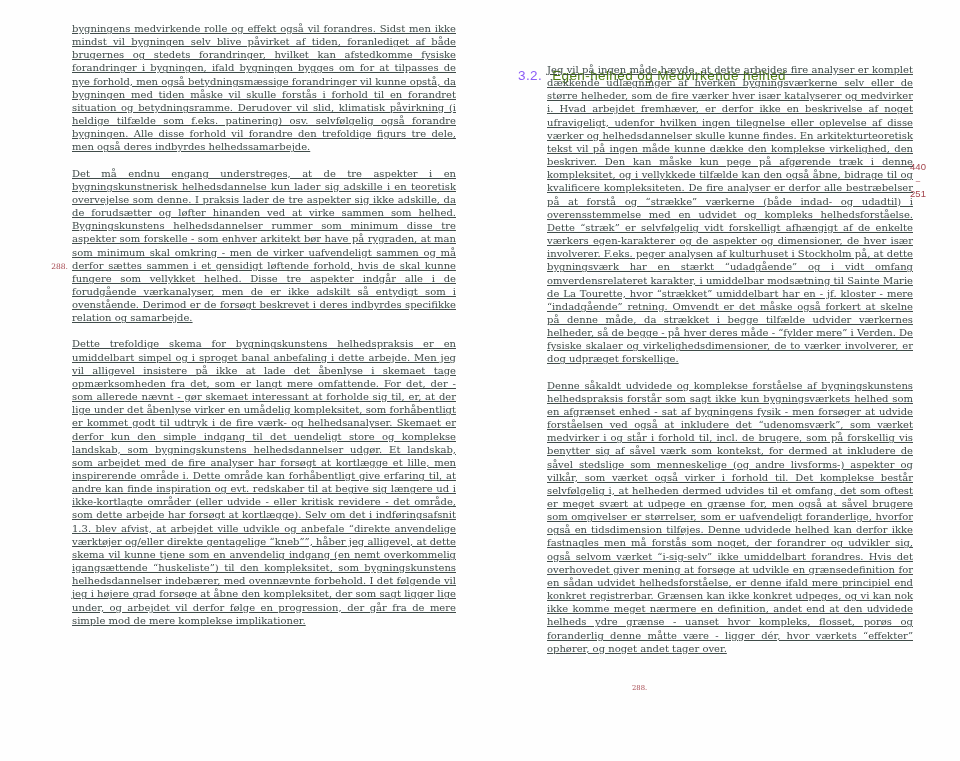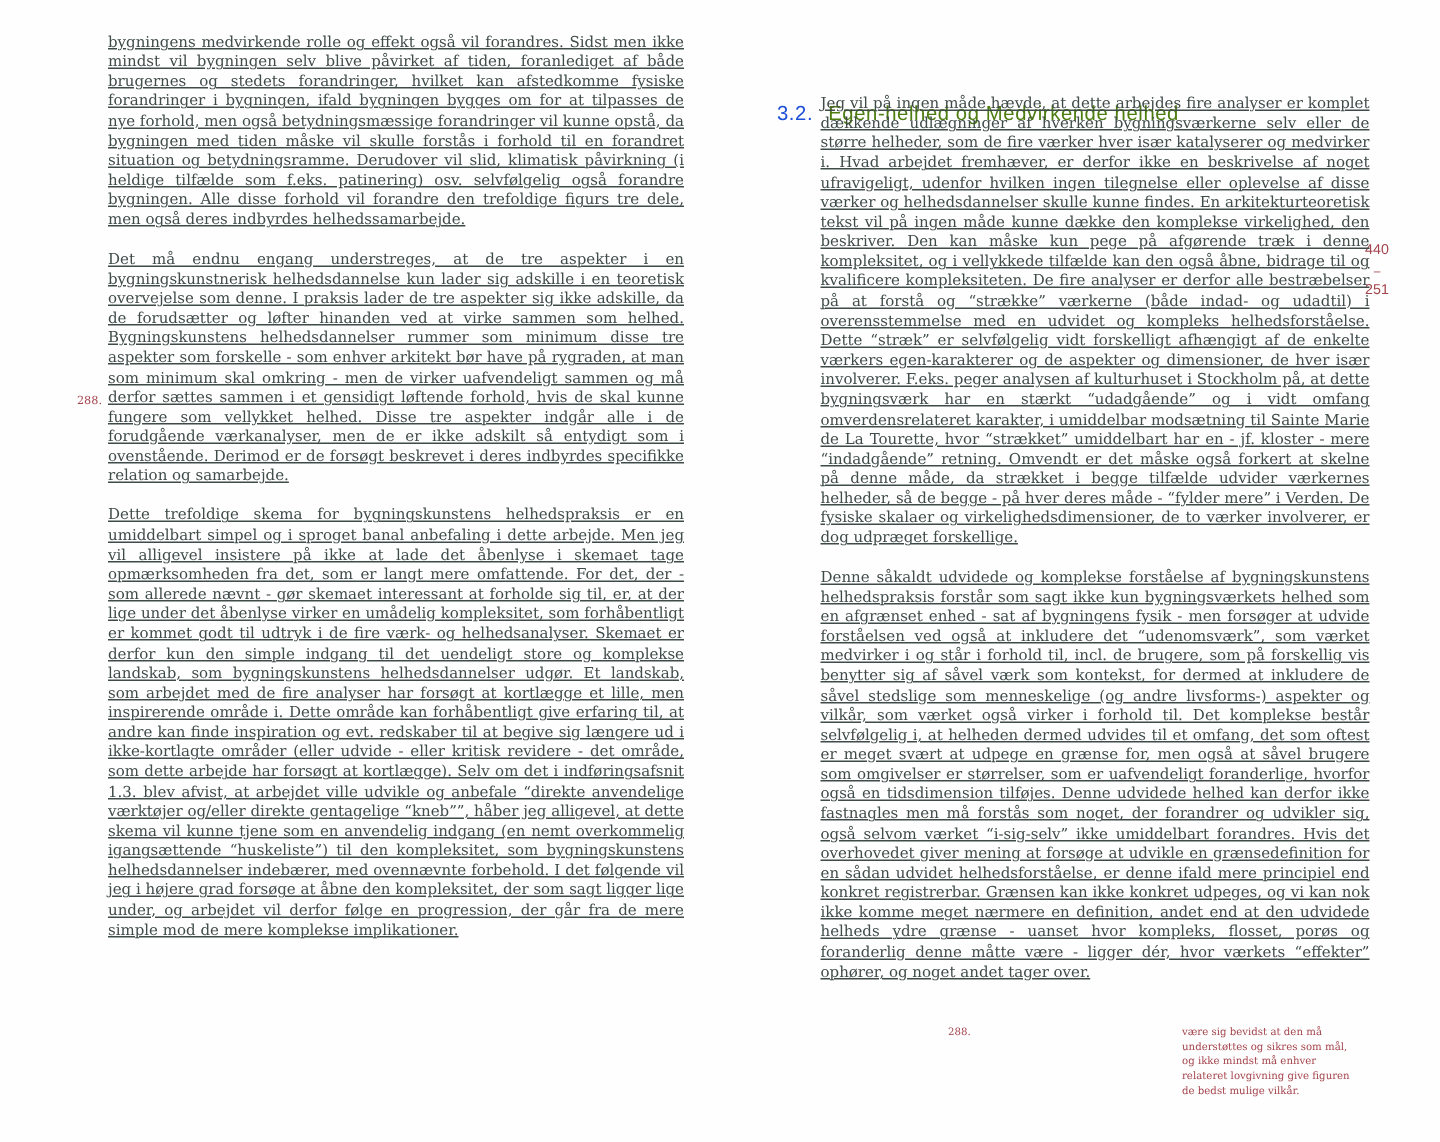--- a/index.html
+++ b/index.html
@@ -38,21 +38,21 @@
   .section-heading {
     position: absolute;
     left: 518px; top: 25px;
     display: flex;
     align-items: baseline;
     font-family: "Liberation Sans", sans-serif;
     font-size: 13.5px;
     letter-spacing: 0.4px;
     font-weight: 400;
   }
-  .section-number { color: #1d4ed8; margin-right: 10px; margin-top: 43px; }
+  .section-number { color: #8b5cf6; margin-right: 10px; margin-top: 43px; }
   .section-title  { color: #4d7c0f; margin-top: 32px; }
 
   
   .folio {
     position: absolute;
     left: 903px; top: 160px; width: 30px;
     text-align: center;
     color: #a4444c;
     font-family: "Liberation Sans", sans-serif;
     font-size: 9.5px;
@@ -98,17 +98,14 @@
 
   <div class="body-col right-col">
       <p>Jeg vil på ingen måde hævde, at dette arbejdes fire analyser er komplet dækkende udlægninger af hverken bygningsværkerne selv eller de større helheder, som de fire værker hver især katalyserer og medvirker i. Hvad arbejdet fremhæver, er derfor ikke en beskrivelse af noget ufravigeligt, udenfor hvilken ingen tilegnelse eller oplevelse af disse værker og helhedsdannelser skulle kunne findes. En arkitekturteoretisk tekst vil på ingen måde kunne dække den komplekse virkelighed, den beskriver. Den kan måske kun pege på afgørende træk i denne kompleksitet, og i vellykkede tilfælde kan den også åbne, bidrage til og kvalificere kompleksiteten. De fire analyser er derfor alle bestræbelser på at forstå og “strække” værkerne (både indad- og udadtil) i overensstemmelse med en udvidet og kompleks helhedsforståelse. Dette “stræk” er selvfølgelig vidt forskelligt afhængigt af de enkelte værkers egen-karakterer og de aspekter og dimensioner, de hver især involverer. F.eks. peger analysen af kulturhuset i Stockholm på, at dette bygningsværk har en stærkt “udadgående” og i vidt omfang omverdensrelateret karakter, i umiddelbar modsætning til Sainte Marie de La Tourette, hvor “strækket” umiddelbart har en - jf. kloster - mere “indadgående” retning. Omvendt er det måske også forkert at skelne på denne måde, da strækket i begge tilfælde udvider værkernes helheder, så de begge - på hver deres måde - “fylder mere” i Verden. De fysiske skalaer og virkelighedsdimensioner, de to værker involverer, er dog udpræget forskellige.</p>
       <p>Denne såkaldt udvidede og komplekse forståelse af bygningskunstens helhedspraksis forstår som sagt ikke kun bygningsværkets helhed som en afgrænset enhed - sat af bygningens fysik - men forsøger at udvide forståelsen ved også at inkludere det “udenomsværk”, som værket medvirker i og står i forhold til, incl. de brugere, som på forskellig vis benytter sig af såvel værk som kontekst, for dermed at inkludere de såvel stedslige som menneskelige (og andre livsforms-) aspekter og vilkår, som værket også virker i forhold til. Det komplekse består selvfølgelig i, at helheden dermed udvides til et omfang, det som oftest er meget svært at udpege en grænse for, men også at såvel brugere som omgivelser er størrelser, som er uafvendeligt foranderlige, hvorfor også en tidsdimension tilføjes. Denne udvidede helhed kan derfor ikke fastnagles men må forstås som noget, der forandrer og udvikler sig, også selvom værket “i-sig-selv” ikke umiddelbart forandres. Hvis det overhovedet giver mening at forsøge at udvikle en grænsedefinition for en sådan udvidet helhedsforståelse, er denne ifald mere principiel end konkret registrerbar. Grænsen kan ikke konkret udpeges, og vi kan nok ikke komme meget nærmere en definition, andet end at den udvidede helheds ydre grænse - uanset hvor kompleks, flosset, porøs og foranderlig denne måtte være - ligger dér, hvor værkets “effekter” ophører, og noget andet tager over.</p>
     </div>
 
   <div class="footnote footnote-col1">
     <span class="fn-number">288.</span>
   </div>
 
-  <div class="footnote footnote-col2">
-    <span>være sig bevidst at den må understøttes og sikres som mål, og ikke mindst må enhver relateret lovgivning give figuren de bedst mulige vilkår.</span>
-  </div>
 
 </div>
 
 </body></html>

